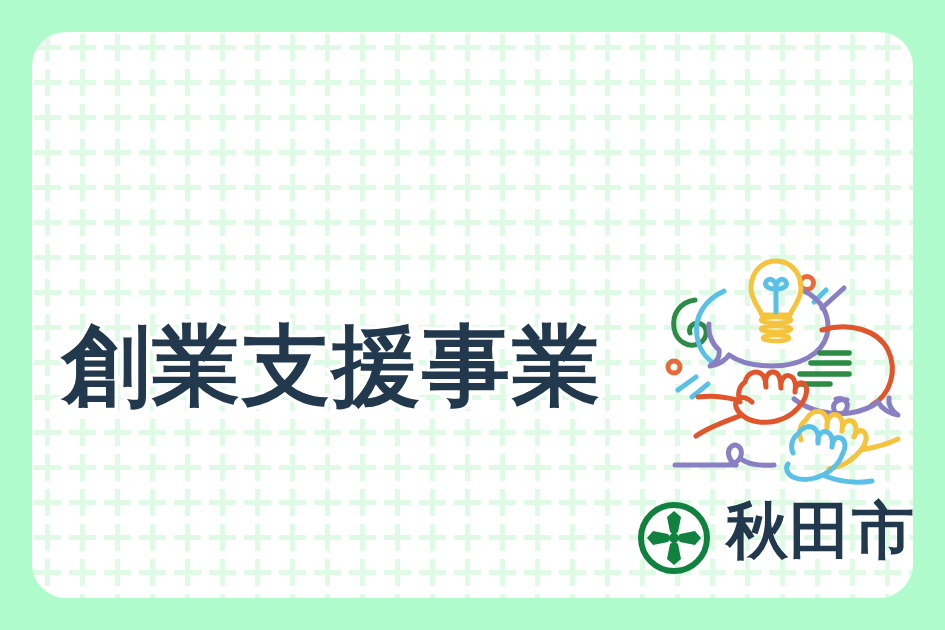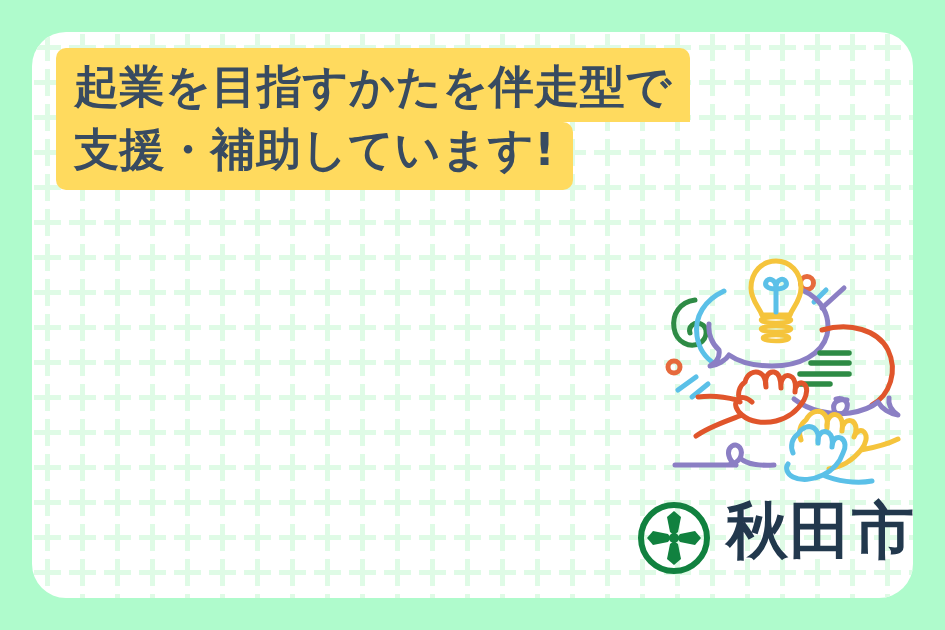--- a/index.html
+++ b/index.html
@@ -134,25 +134,22 @@
     <svg id="gridcross" viewBox="0 0 881 566" width="881" height="566" xmlns="http://www.w3.org/2000/svg">
       <defs>
         <pattern id="plusPat" x="0" y="0" width="35" height="35" patternUnits="userSpaceOnUse">
           <rect x="13" y="2" width="5" height="27" fill="#DFFBE6"></rect>
           <rect x="2" y="13" width="27" height="5" fill="#DFFBE6"></rect>
         </pattern>
       </defs>
       <rect x="0" y="0" width="881" height="566" fill="url(#plusPat)"></rect>
     </svg>
 
-    <div id="headline">
-      <span class="hl-row" id="hl-row-1">起業を目指すかたを伴走型で</span>
-      <span class="hl-row" id="hl-row-2">支援・補助しています!</span>
-    </div>
-
+
+    <div id="main-title">創業支援事業</div>
 
     <svg id="illustration" viewBox="0 0 270 240" width="270" height="240" xmlns="http://www.w3.org/2000/svg" fill="none" stroke-linecap="round" stroke-linejoin="round">
 
       <path d="M45,50 C30,52 22,64 24,78 C26,92 40,99 50,93 C58,88 58,77 51,74 C44,71 38,77 40,83" stroke="#2E8B45" stroke-width="5"></path>
 
       <circle cx="157" cy="33" r="6.5" stroke="#E66A3C" stroke-width="5"></circle>
 
       <circle cx="24" cy="117" r="6" stroke="#E66A3C" stroke-width="5"></circle>
 
       <path d="M28,140 L46,127" stroke="#5BC0E8" stroke-width="5"></path>

